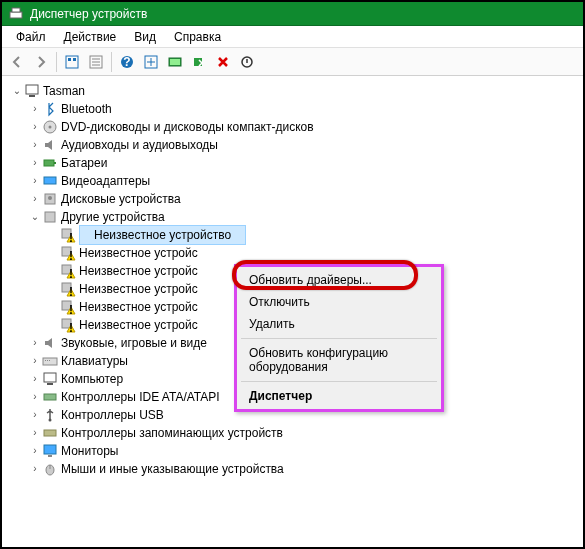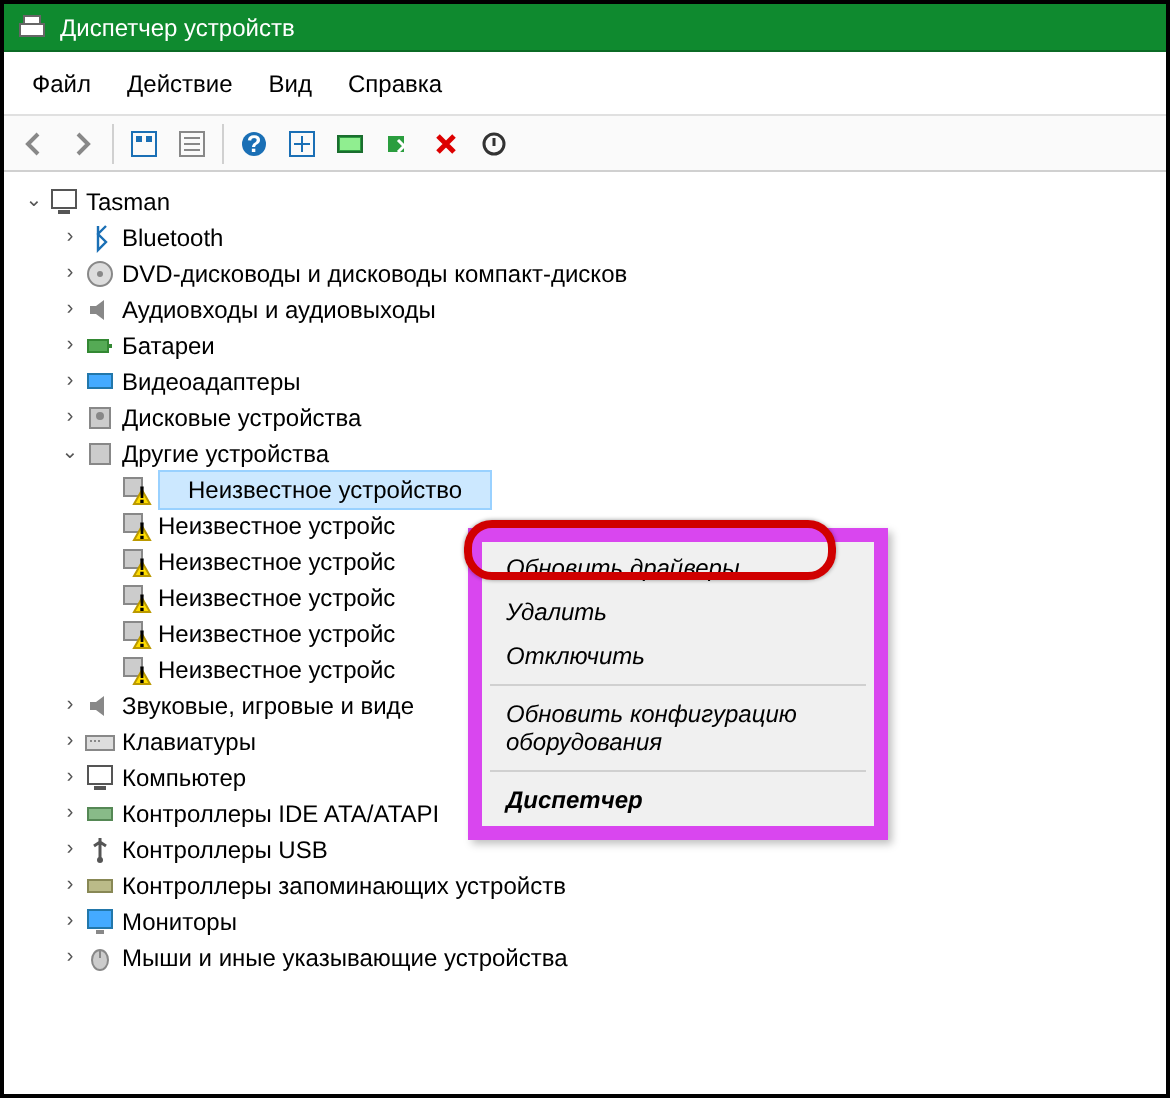--- a/index.html
+++ b/index.html
@@ -1,32 +1,32 @@
 <!DOCTYPE html>
 <html><head>
 <meta charset="utf-8">
 <style>
 * { margin: 0; padding: 0; box-sizing: border-box; font-family: "Segoe UI", Tahoma, sans-serif; font-size: 12px; }
 body { background: #fff; width: 585px; height: 549px; position: relative; border: 2px solid #000; }
 .titlebar { background: #0f8a2f; height: 24px; display: flex; align-items: center; color: #fff; padding: 0 6px; border-bottom: 1px solid #0b6b25; }
 .titlebar .ticon { width: 16px; height: 16px; margin-right: 6px; display: inline-flex; align-items: center; justify-content: center; }
-.menubar { background: #fff; height: 32px; display: flex; align-items: center; padding: 0 6px; gap: 2px; border-bottom: 1px solid #e0e0e0; }
+.menubar { background: #fff; height: 22px; display: flex; align-items: center; padding: 0 6px; gap: 2px; border-bottom: 1px solid #e0e0e0; }
 .menubar span { padding: 2px 8px; cursor: default; }
 .toolbar { height: 28px; display: flex; align-items: center; padding: 0 4px; gap: 2px; border-bottom: 1px solid #d0d0d0; background: #fafafa; }
 .toolbar .tbtn { width: 22px; height: 22px; display: inline-flex; align-items: center; justify-content: center; border: 1px solid transparent; }
 .toolbar .sep { width: 1px; height: 20px; background: #d0d0d0; margin: 0 2px; }
 .tree { padding: 6px 4px; position: relative; overflow: hidden; height: calc(100% - 78px); }
 .node { display: flex; align-items: center; height: 18px; line-height: 18px; white-space: nowrap; }
 .expander { width: 14px; height: 14px; display: inline-flex; align-items: center; justify-content: center; color: #555; font-size: 10px; }
 .icon { width: 16px; height: 16px; display: inline-flex; align-items: center; justify-content: center; margin-right: 3px; }
 .sel { background: #cce8ff; border: 1px solid #99d1ff; padding: 0 14px; }
 .lvl0 { padding-left: 4px; }
 .lvl1 { padding-left: 22px; }
 .lvl2 { padding-left: 40px; }
-.ctxmenu { position: absolute; left: 232px; top: 262px; width: 210px; background: #f0f0f0; border: 7px solid #d946ef; box-shadow: 2px 2px 4px rgba(0,0,0,.25); padding: 2px; font-size: 12px; font-style: italic; }
+.ctxmenu { position: absolute; left: 232px; top: 262px; width: 210px; background: #f0f0f0; border: 3px solid #d946ef; box-shadow: 2px 2px 4px rgba(0,0,0,.25); padding: 2px; font-size: 12px; }
 .ctxmenu .item { padding: 4px 10px; cursor: default; }
 .ctxmenu .sep { height: 1px; background: #d0d0d0; margin: 3px 2px; }
 .ctxmenu .hl { position: relative; }
 .highlight-oval { position: absolute; left: 230px; top: 258px; width: 186px; height: 30px; border: 4px solid #d00000; border-radius: 14px; pointer-events: none; z-index: 10; box-shadow: 0 0 2px rgba(0,0,0,.4); }
 svg { display: block; }
 </style>
 </head>
 <body>
 
 <div class="titlebar">
@@ -347,21 +347,21 @@
           <ellipse cx="8" cy="9" rx="4" ry="5" fill="#ccc" stroke="#888"></ellipse>
           <line x1="8" y1="4" x2="8" y2="8" stroke="#888"></line>
         </svg>
       </span>
       <span>Мыши и иные указывающие устройства</span>
     </div>
 </div>
 
 <div class="ctxmenu">
   <div class="item hl">Обновить драйверы...</div>
+  <div class="item">Отключить</div>
   <div class="item">Удалить</div>
-  <div class="item">Отключить</div>
   <div class="sep"></div>
   <div class="item">Обновить конфигурацию оборудования</div>
   <div class="sep"></div>
   <div class="item" style="font-weight:bold">Диспетчер</div>
 </div>
 
 <div class="highlight-oval"></div>
 
 </body></html>

